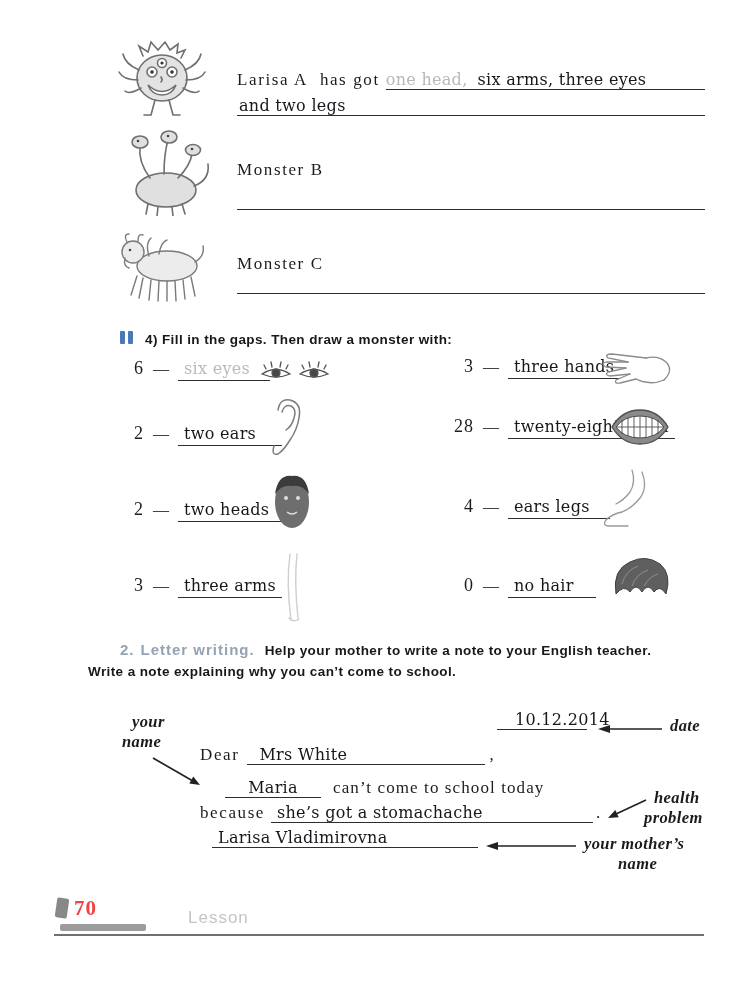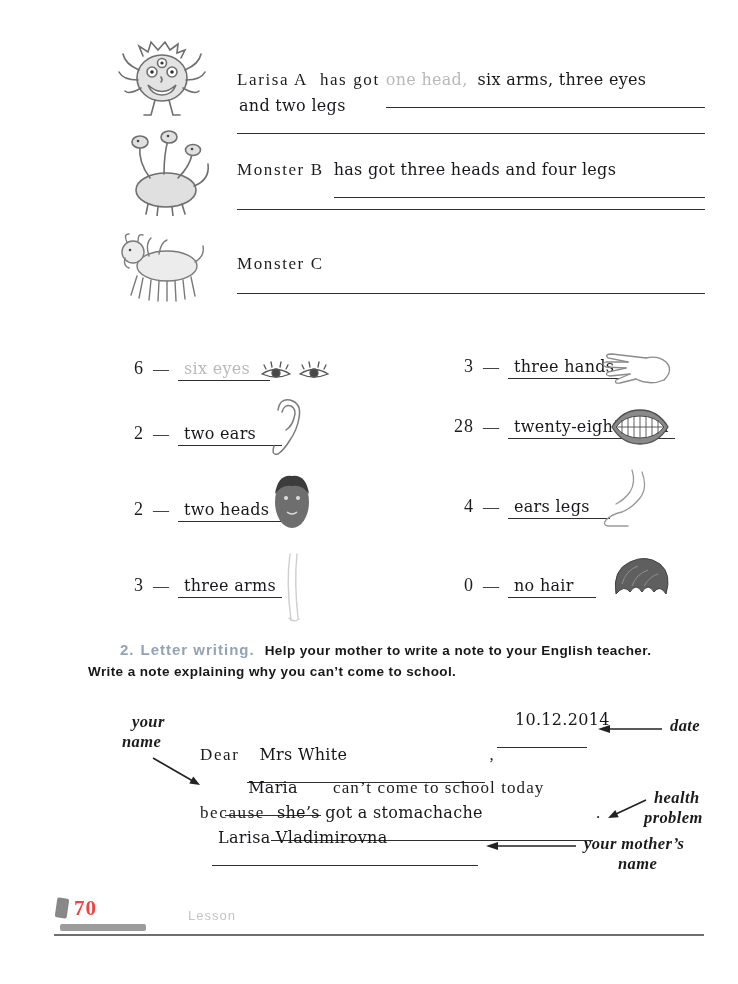--- a/index.html
+++ b/index.html
@@ -6,32 +6,32 @@
   html,body { background:#ececec; }
   .page {
     position:relative; width:738px; height:984px; margin:0 auto;
     background:#ffffff; overflow:hidden;
     font-family:"Liberation Serif", serif; color:#1d1d1d;
   }
   .abs { position:absolute; }
   .printed { font-family:"Liberation Serif", serif; font-size:17px; letter-spacing:1.6px; color:#1d1d1d; white-space:nowrap; }
   .hand { font-family:"DejaVu Serif", serif; font-size:16px; color:#17171c; letter-spacing:0.3px; white-space:nowrap; }
   .hand.faded { color:#b9b9b9; }
-  .uline { display:inline-block; border-bottom:1.5px solid #2e2e2e; padding-bottom:18px; }
+  .uline { display:inline-block; border-bottom:1.5px solid #2e2e2e; padding-bottom:0; }
   .row { display:flex; align-items:baseline; }
   .gap-num { font-family:"Liberation Serif", serif; font-size:18px; width:30px; text-align:right; letter-spacing:1px; }
   .gap-dash { margin:0 9px; font-size:16px; color:#222; }
   .gap-line { border-bottom:1.5px solid #2e2e2e; padding:0 6px 2px; }
   .ex-head { font-family:"Liberation Sans", sans-serif; font-weight:bold; font-size:13.5px; color:#181818; letter-spacing:0.4px; white-space:nowrap; }
   .ex2-accent { font-family:"Liberation Sans", sans-serif; font-weight:bold; font-size:15px; color:#94a3b3; letter-spacing:1px; }
   .note-label { font-family:"Liberation Serif", serif; font-style:italic; font-weight:bold; font-size:16.5px; color:#1b1b1b; letter-spacing:0.4px; white-space:nowrap; }
   .bullet i { display:inline-block; width:5px; height:13px; background:#4a79b5; margin-right:3px; border-radius:1px; }
   .empty-line { border-bottom:1.5px solid #2e2e2e; }
   .page-badge { font-family:"Liberation Serif", serif; font-weight:bold; font-size:21px; color:#ef4444; letter-spacing:1px; }
-  .faint-footer { font-family:"Liberation Sans", sans-serif; font-size:13px; color:#c4c4c4; letter-spacing:1px; }
+  .faint-footer { font-family:"Liberation Sans", sans-serif; font-size:17px; color:#c4c4c4; letter-spacing:1px; }
   svg { display:block; }
 </style>
 </head>
 <body>
 
 <div class="page">
 
   <svg class="abs" style="left:115px;top:40px;" width="95" height="80" viewBox="0 0 95 80">
     <g fill="none" stroke="#6f6f6f" stroke-width="1.6" stroke-linecap="round">
       <path d="M28 16 L24 6 L33 12 L36 2 L43 10 L50 2 L55 10 L63 4 L62 13 L70 10 L66 18"></path>
@@ -82,23 +82,20 @@
       <circle cx="84" cy="21" r="1.3" fill="#444" stroke="none"></circle>
       <path d="M40 76 L38 86"></path>
         <path d="M50 79 L49 88"></path>
         <path d="M64 79 L65 88"></path>
         <path d="M74 76 L77 86"></path>
     </g>
   </svg>
 
   <div class="row abs" style="left:237px; top:160px; width:468px;">
     <span class="printed">Monster B</span>
-    <span class="uline" style="flex:1; margin-left:10px;">
-      <span class="hand">has got three heads and four legs</span>
-    </span>
   </div>
   <div class="abs empty-line" style="left:237px; top:208px; width:468px; height:2px;"></div>
 
   <svg class="abs" style="left:105px;top:232px;" width="115" height="75" viewBox="0 0 115 75">
     <g fill="none" stroke="#7a7a7a" stroke-width="1.4" stroke-linecap="round">
       <ellipse cx="62" cy="34" rx="30" ry="15" fill="#ececec"></ellipse>
       <circle cx="28" cy="20" r="11" fill="#ececec"></circle>
       <path d="M22 10 Q18 2 24 2 M33 9 Q33 1 38 3"></path>
       <circle cx="25" cy="18" r="1.3" fill="#444" stroke="none"></circle>
       <path d="M20 26 Q18 34 24 36"></path>
@@ -114,20 +111,24 @@
         <path d="M78 48 L80 67"></path>
         <path d="M86 45 L90 64"></path>
     </g>
   </svg>
 
   <div class="row abs" style="left:237px; top:254px; width:468px;">
     <span class="printed">Monster C</span>
   </div>
   <div class="abs empty-line" style="left:237px; top:292px; width:468px; height:2px;"></div>
 
+  <div class="abs" style="left:120px; top:330px; display:flex; align-items:center; gap:9px;">
+    <span class="bullet"><i></i><i></i></span>
+    <span class="ex-head">4) Fill in the gaps. Then draw a monster with:</span>
+  </div>
 
   <div class="row abs" style="left:114px; top:358px;">
     <span class="gap-num">6</span>
     <span class="gap-dash">—</span>
     <span class="gap-line" style="min-width:92px;">
       <span class="hand faded">six eyes</span>
     </span>
   </div>
   <svg class="abs" style="left:256px;top:360px;" width="80" height="24" viewBox="0 0 80 24">
     <g stroke="#555" fill="none" stroke-width="1.3" stroke-linecap="round">

